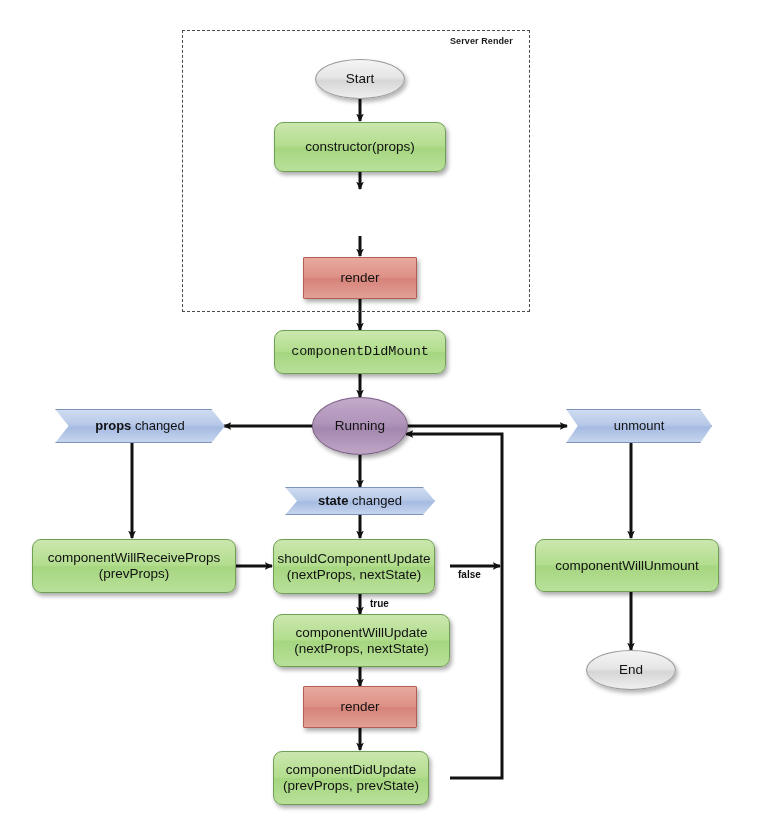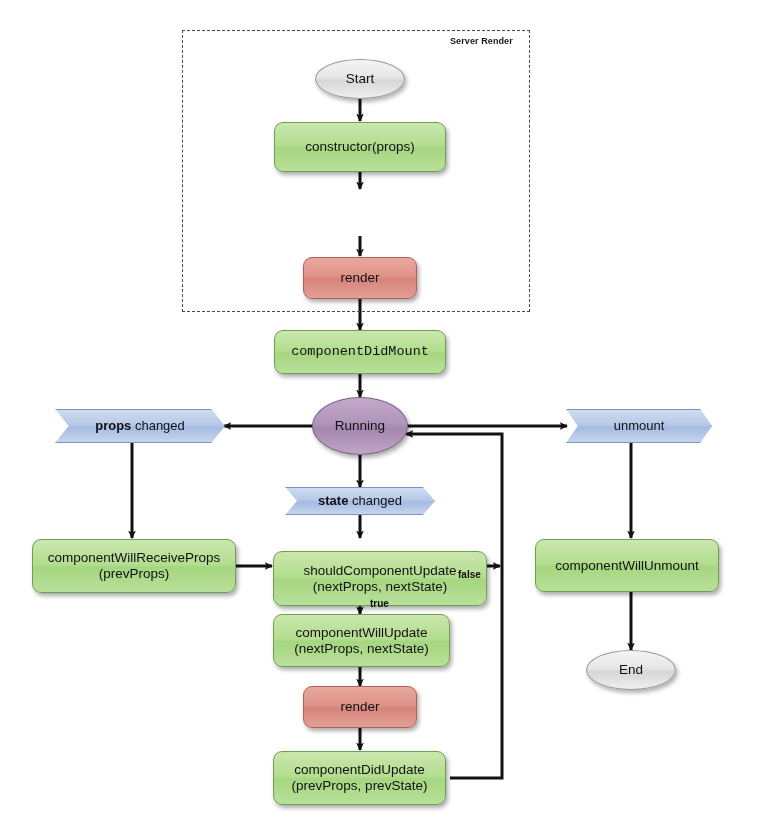--- a/index.html
+++ b/index.html
@@ -60,21 +60,21 @@
   
   .node.proc {
     border-radius: 9px;
     border: 1px solid #6f9f52;
     background: linear-gradient(to bottom, #cbe7ae 0%, #b2dd8e 48%, #a6d680 52%, #b9e09a 100%);
     box-shadow: 2px 3px 4px rgba(0,0,0,0.33);
     font-size: 13.5px;
   }
   
   .node.render {
-    border-radius: 9px;
+    border-radius: 1px;
     border: 1px solid #b35e55;
     background: linear-gradient(to bottom, #e8a99f 0%, #dd9186 48%, #d6837a 52%, #e2a096 100%);
     box-shadow: 2px 3px 4px rgba(0,0,0,0.33);
     font-size: 13.5px;
   }
   
   .node.term {
     border-radius: 50%;
     border: 1px solid #9a9a9a;
     background: linear-gradient(to bottom, #f4f4f4 0%, #e6e6e6 45%, #d6d6d6 55%, #efefef 100%);
@@ -178,29 +178,29 @@
 
   <div class="node flag" style="left:285px; top:487px; width:150px; height:28px;">
     <span><span class="strong">state</span><span> changed</span></span>
   </div>
 
   <div class="node flag" style="left:566px; top:409px; width:146px; height:34px;">unmount</div>
 
   <div class="node proc" style="left:32px; top:539px; width:204px; height:54px;">componentWillReceiveProps
 (prevProps)</div>
 
-  <div class="node proc" style="left:273px; top:551px; width:214px; height:55px;">shouldComponentUpdate
+  <div class="node proc" style="left:273px; top:539px; width:162px; height:55px;">shouldComponentUpdate
 (nextProps, nextState)</div>
 
   <div class="node proc" style="left:273px; top:614px; width:177px; height:53px;">componentWillUpdate
 (nextProps, nextState)</div>
 
   <div class="node render" style="left:303px; top:686px; width:114px; height:42px;">render</div>
 
-  <div class="node proc" style="left:273px; top:751px; width:173px; height:54px;">componentDidUpdate
+  <div class="node proc" style="left:273px; top:751px; width:156px; height:54px;">componentDidUpdate
 (prevProps, prevState)</div>
 
   <div class="node proc" style="left:535px; top:539px; width:184px; height:53px;">componentWillUnmount</div>
 
   <div class="node term" style="left:586px; top:650px; width:90px; height:40px;">End</div>
 
   <div class="edge-label" style="left:370px; top:598px;">true</div>
   <div class="edge-label" style="left:458px; top:569px;">false</div>
 
 </div>

